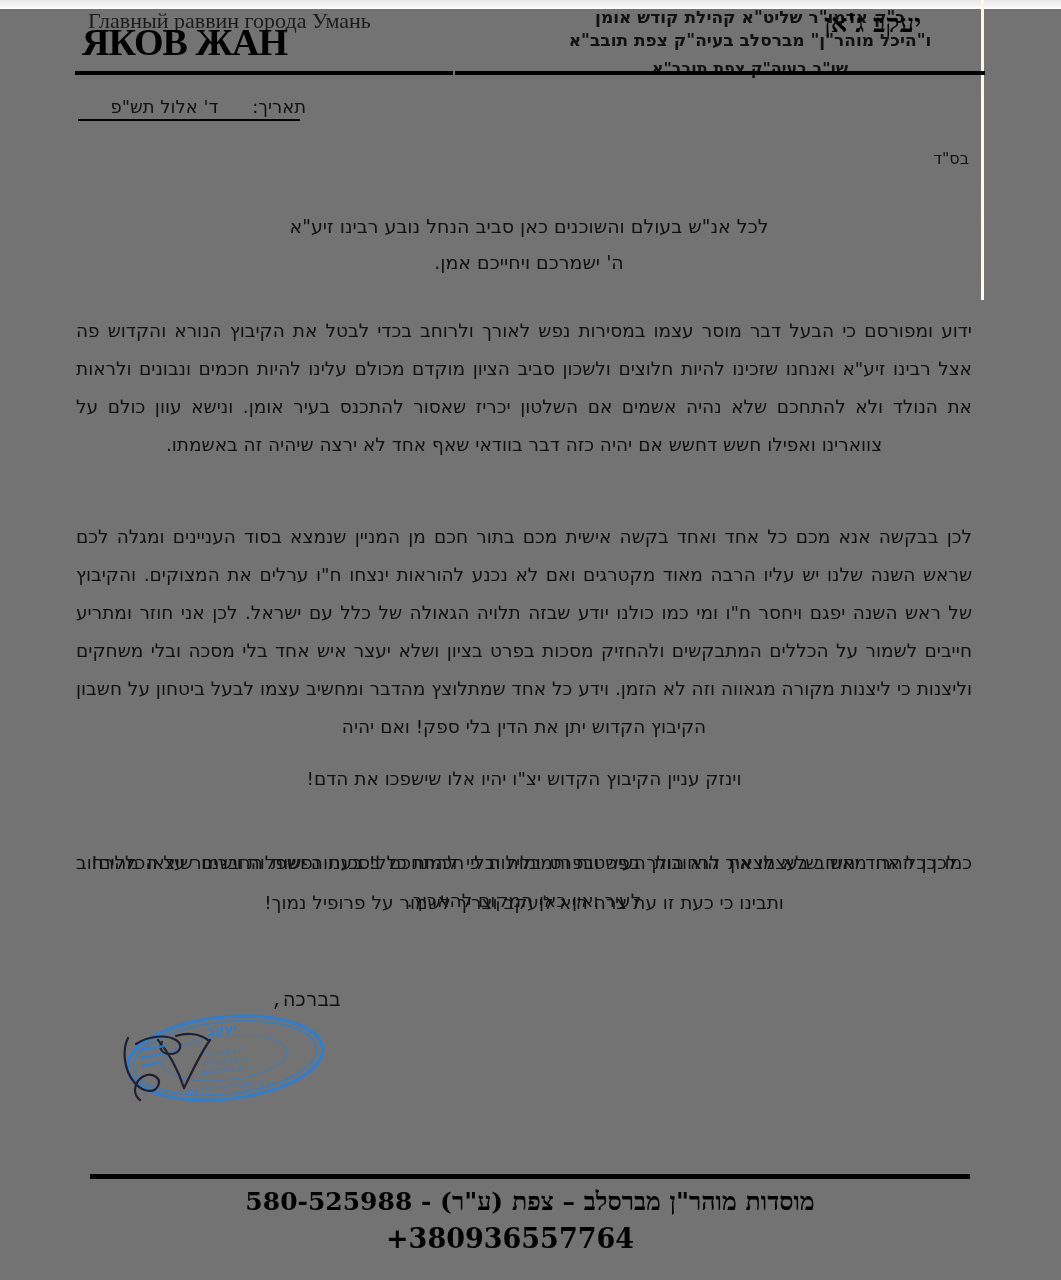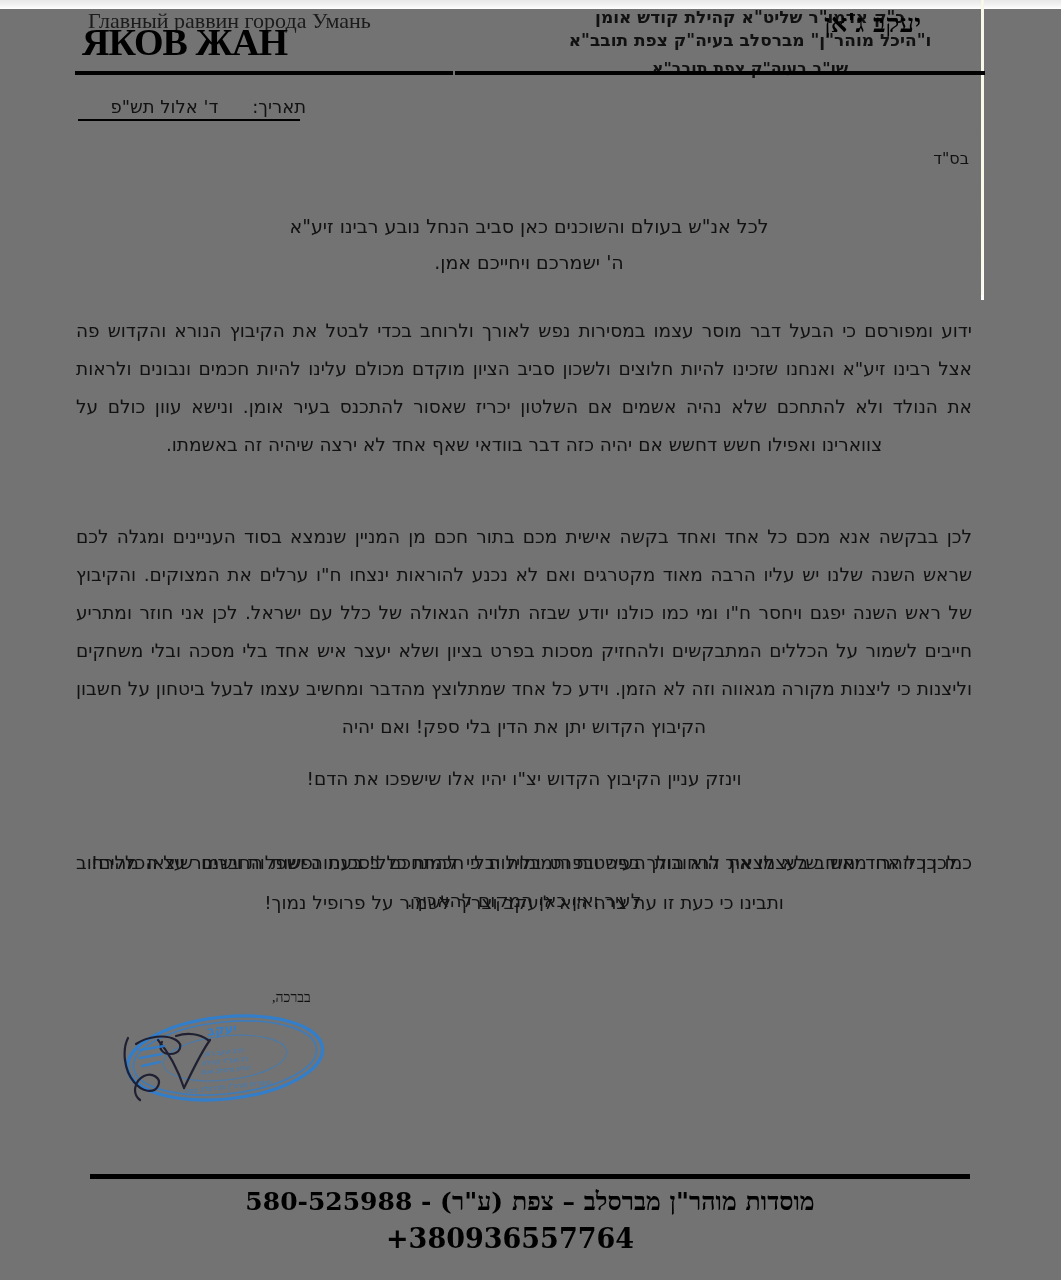--- a/index.html
+++ b/index.html
@@ -193,22 +193,22 @@
   .p2 { top: 518px; }
   .p3 { top: 760px; }
   .p4 { top: 844px; }
   .p5 { top: 884px; text-align: center; }
 
   
   .sig-word {
     position: absolute;
     left: 272px; top: 990px;
     direction: rtl;
-    font-family: Liberation Serif, serif;
-    font-size: 14px;
+    font-family: Liberation Mono, monospace;
+    font-size: 19px;
     color: #111;
   }
   .stamp-wrap {
     position: absolute;
     left: 118px; top: 1010px;
     width: 215px; height: 96px;
   }
   .stamp-svg { display: block; }
 
   

